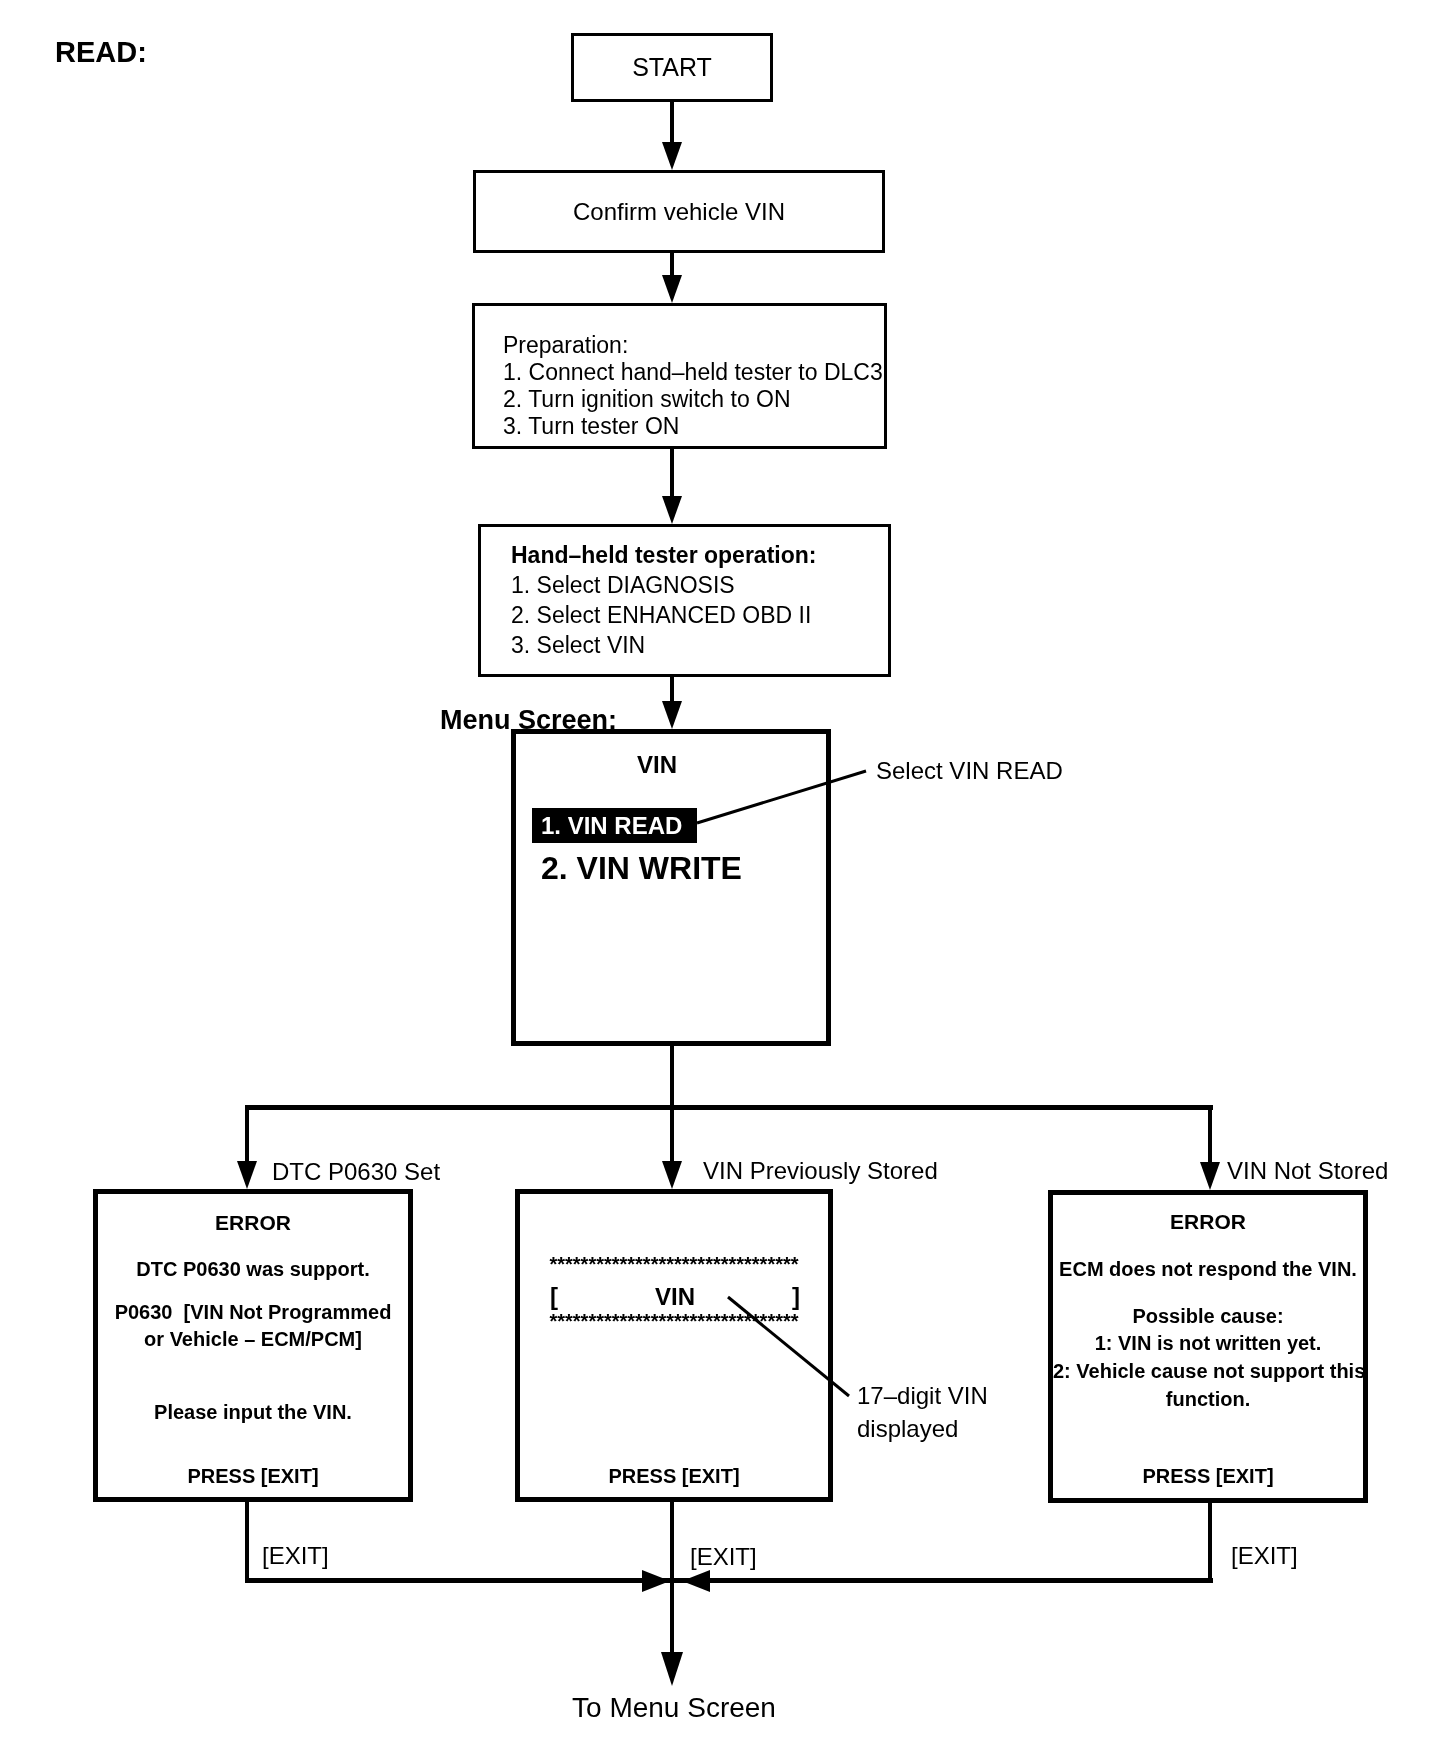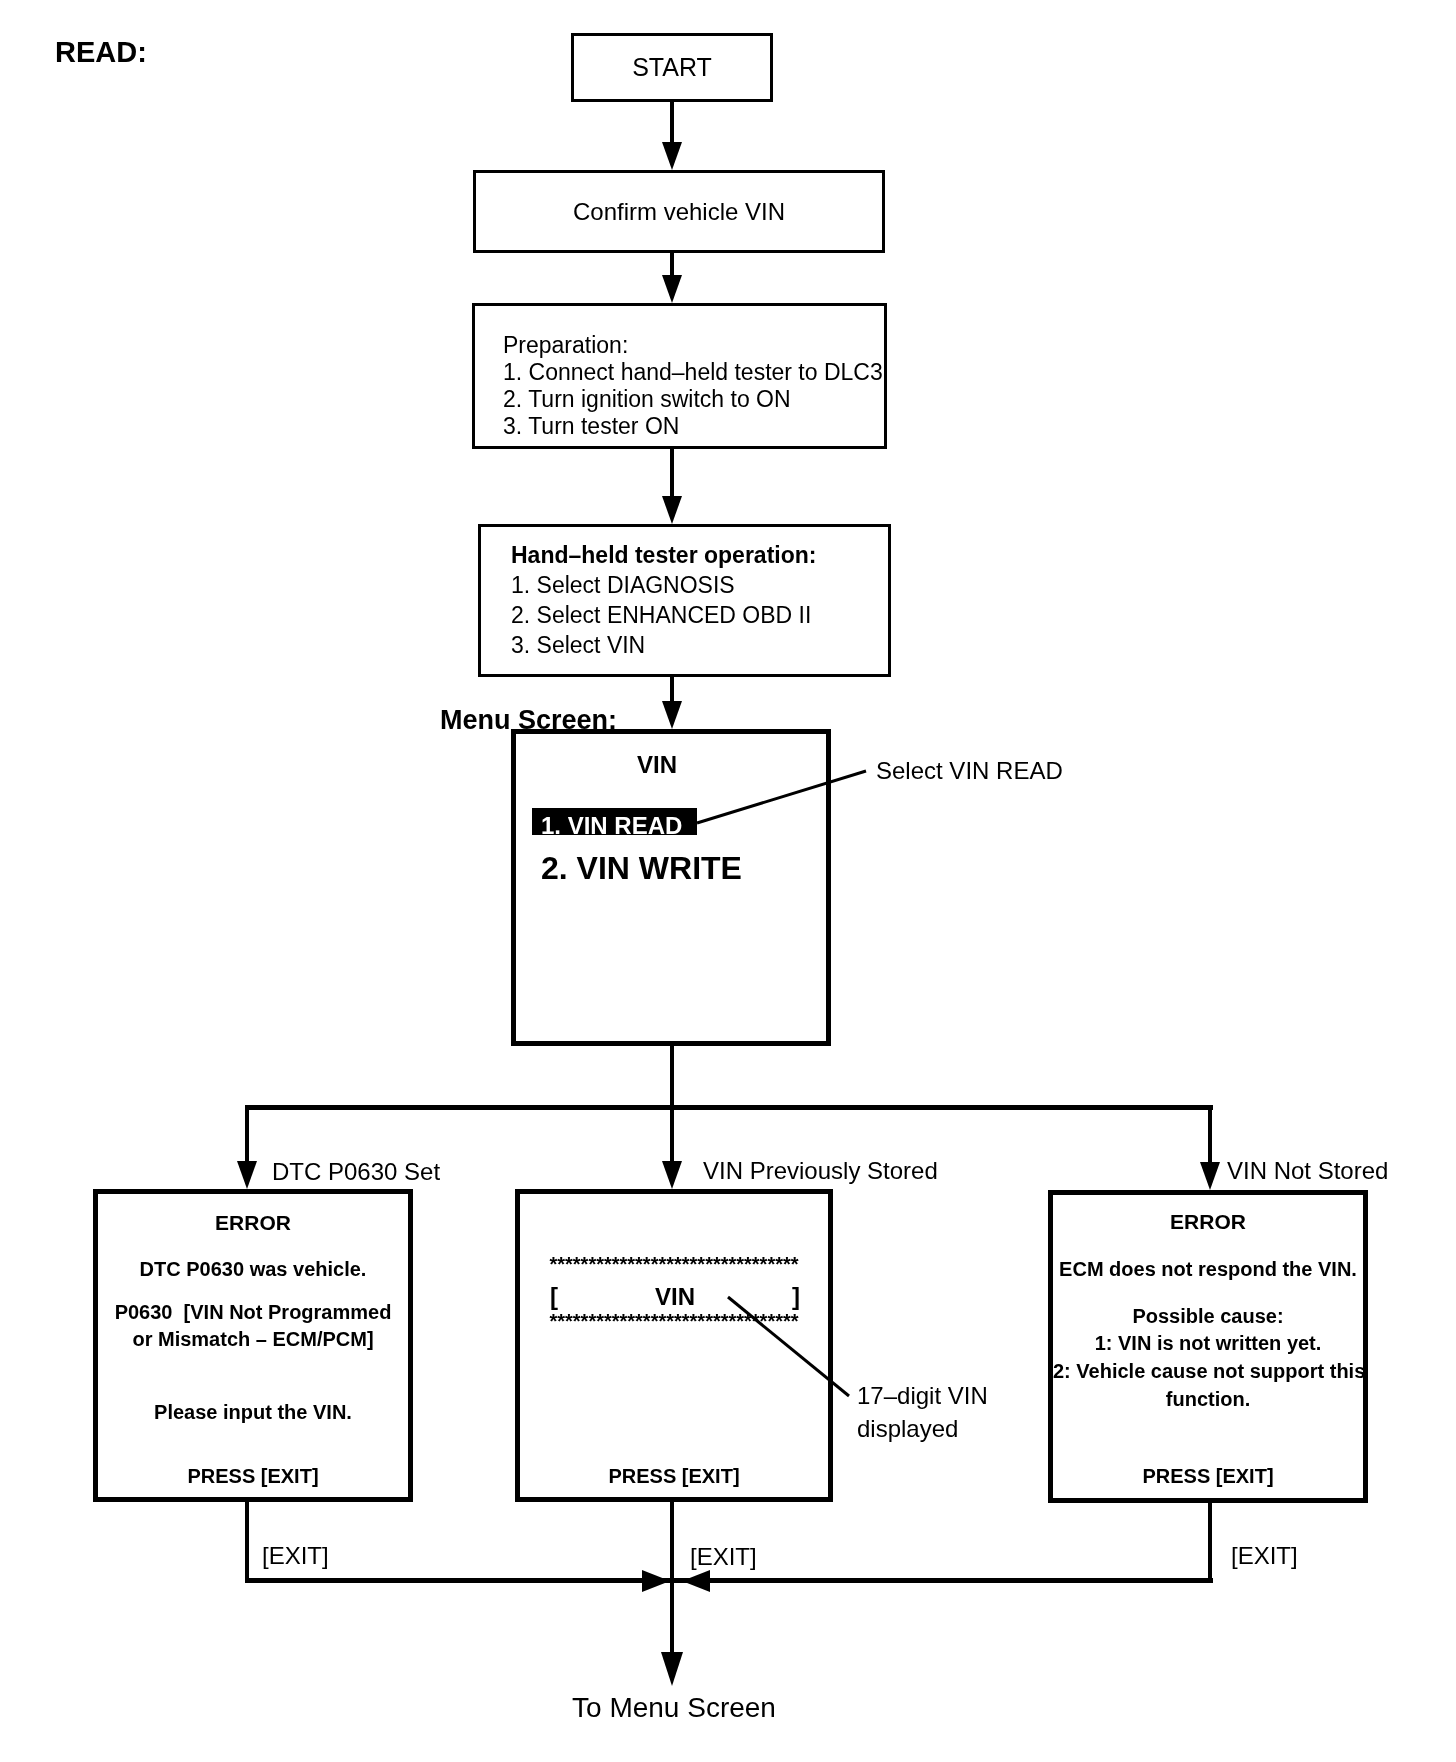--- a/index.html
+++ b/index.html
@@ -58,21 +58,21 @@
     <div style="white-space:pre;">3. Select VIN</div>
   </div>
 
   <div class="line" style="left:670px;top:677px;width:4px;height:26px;"></div>
   <div class="ah-d" style="left:662px;top:701px;"></div>
 
   <div class="abs b" style="left:440px;top:705px;font-size:27px;">Menu Screen:</div>
 
   <div class="box thick" style="left:511px;top:729px;width:320px;height:317px;">
     <div class="bl" style="top:17px;left:0;right:28px;font-size:24px;">VIN</div>
-    <div class="abs b" style="left:16px;top:74px;width:165px;height:27px;background:#000;color:#fff;font-size:24px;line-height:35px;padding-left:9px;box-sizing:border-box;white-space:pre;">1. VIN READ</div>
+    <div class="abs b" style="left:16px;top:74px;width:165px;height:35px;background:#000;color:#fff;font-size:24px;line-height:35px;padding-left:9px;box-sizing:border-box;white-space:pre;">1. VIN READ</div>
     <div class="abs b" style="left:25px;top:116px;font-size:32px;white-space:pre;">2. VIN WRITE</div>
   </div>
 
   <div class="abs plain" style="left:876px;top:757px;">Select VIN READ</div>
 
   <div class="line" style="left:670px;top:1046px;width:4px;height:62px;"></div>
 
   <div class="line" style="left:245px;top:1105px;width:968px;height:5px;"></div>
 
   <div class="line" style="left:245px;top:1105px;width:4px;height:56px;"></div>
@@ -81,23 +81,23 @@
   <div class="ah-d" style="left:662px;top:1161px;"></div>
   <div class="line" style="left:1208px;top:1105px;width:4px;height:57px;"></div>
   <div class="ah-d" style="left:1200px;top:1162px;"></div>
 
   <div class="abs plain" style="left:272px;top:1158px;">DTC P0630 Set</div>
   <div class="abs plain" style="left:703px;top:1157px;">VIN Previously Stored</div>
   <div class="abs plain" style="left:1227px;top:1157px;">VIN Not Stored</div>
 
   <div class="box thick" style="left:93px;top:1189px;width:320px;height:313px;">
     <div class="bl" style="top:17px;font-size:21px;">ERROR</div>
-    <div class="bl" style="top:64px;">DTC P0630 was vehicle.</div>
+    <div class="bl" style="top:64px;">DTC P0630 was support.</div>
     <div class="bl" style="top:107px;">P0630  [VIN Not Programmed</div>
-    <div class="bl" style="top:134px;">or Mismatch – ECM/PCM]</div>
+    <div class="bl" style="top:134px;">or Vehicle – ECM/PCM]</div>
     <div class="bl" style="top:207px;">Please input the VIN.</div>
     <div class="bl" style="top:271px;">PRESS [EXIT]</div>
   </div>
 
   <div class="box thick" style="left:515px;top:1189px;width:318px;height:313px;">
     <div class="bl" style="top:59px;font-size:20px;letter-spacing:0;">********************************</div>
     <div class="abs b" style="left:30px;right:28px;top:89px;display:flex;justify-content:space-between;font-size:24px;">
       <span>[</span>
       <span>VIN</span>
       <span>]</span>

